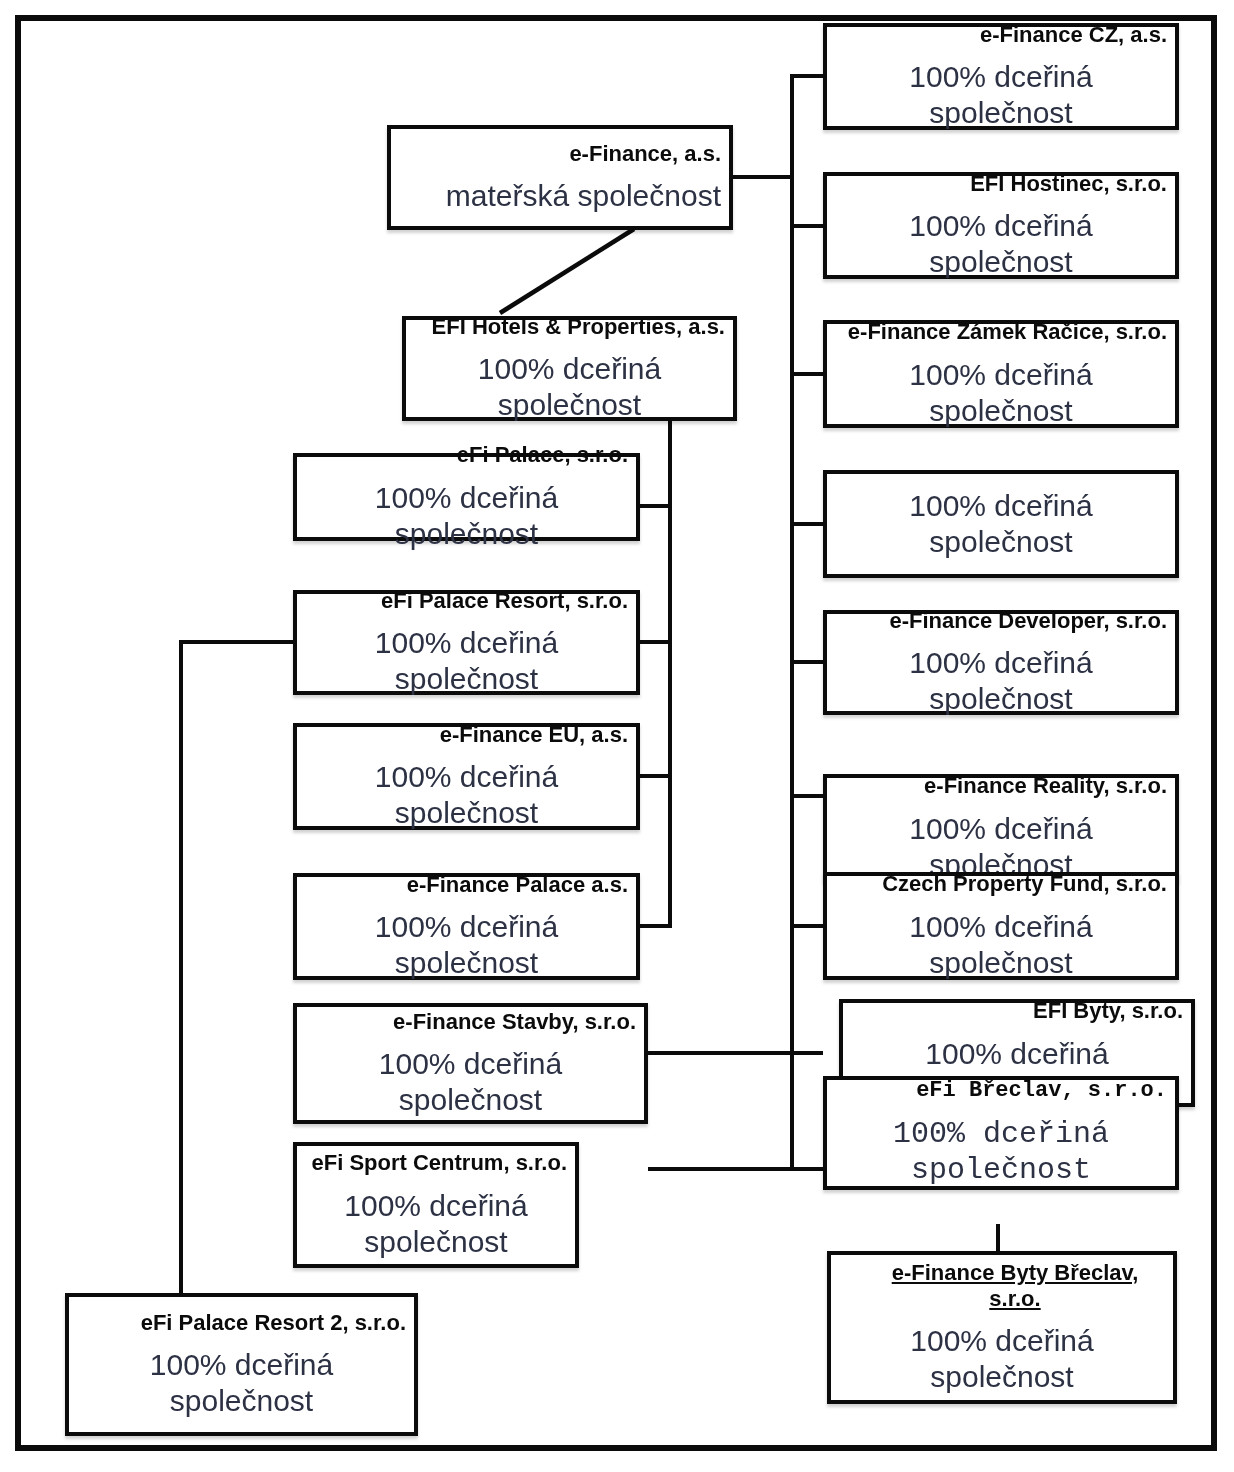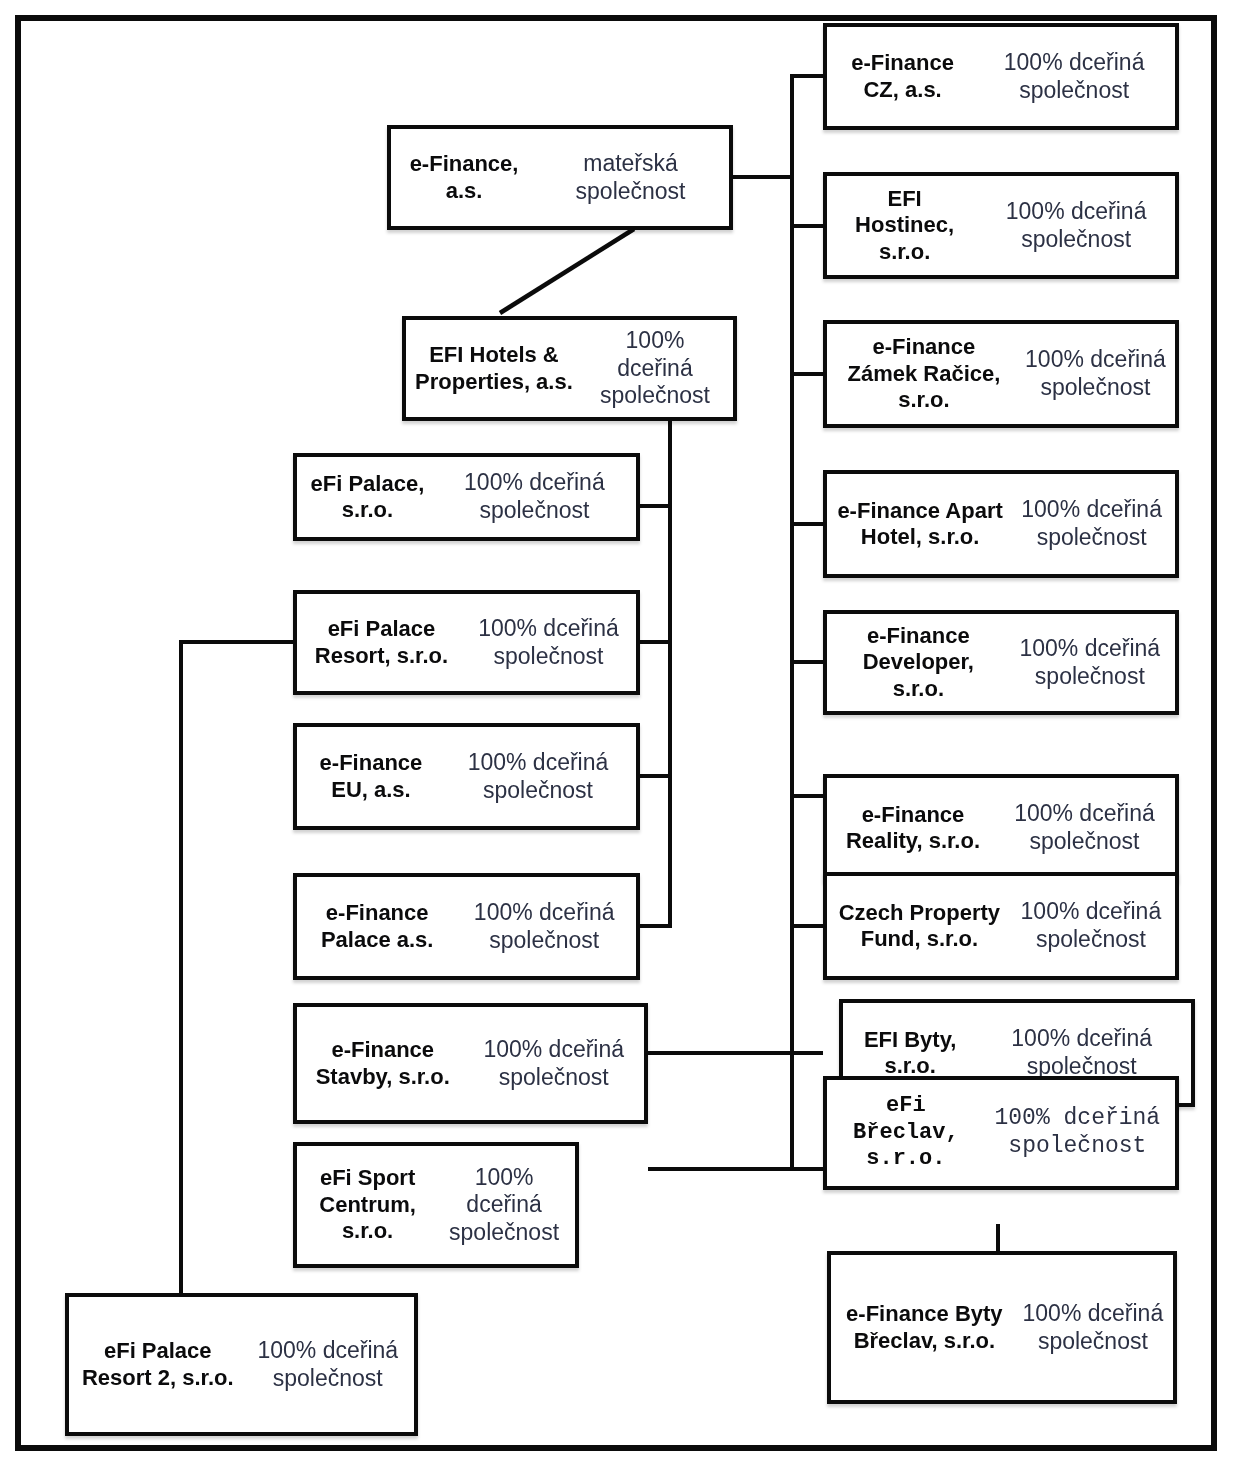--- a/index.html
+++ b/index.html
@@ -6,26 +6,26 @@
   body { font-family:"Liberation Sans","DejaVu Sans",sans-serif; }
   #canvas {
     position:relative; width:1234px; height:1472px; background:#ffffff; overflow:hidden;
   }
   #frame {
     position:absolute; left:15px; top:15px; width:1202px; height:1436px;
     border:6px solid #0b0b0b; box-sizing:border-box;
   }
   .box {
     position:absolute; background:#ffffff; border:4px solid #0b0b0b; box-sizing:border-box;
-    display:flex; flex-direction:row; align-items:center; justify-content:center;
+    display:flex; flex-direction:column; align-items:flex-end; justify-content:center;
     gap:11px; text-align:center; padding:6px 8px;
     box-shadow:0 3px 3px rgba(0,0,0,0.18);
   }
   .box .t { font-weight:bold; font-size:22px; line-height:1.2; color:#0b0b0c; }
-  .box .r { font-weight:normal; font-size:23px; line-height:1.2; color:#2c3144; }
+  .box .r { font-weight:normal; font-size:30px; line-height:1.2; color:#2c3144; }
   .ln { position:absolute; background:#0b0b0b; }
   svg.diag { position:absolute; left:0; top:0; }
 
   
   #b-parent       { left:387px; top:125px;  width:346px; height:105px; }
   #b-hotels       { left:402px; top:316px;  width:335px; height:105px; }
   #b-palace       { left:293px; top:453px;  width:347px; height:88px; }
   #b-palaceresort { left:293px; top:590px;  width:347px; height:105px; }
   #b-eu           { left:293px; top:723px;  width:347px; height:107px; }
   #b-jihlava      { left:293px; top:873px;  width:347px; height:107px; }
@@ -35,21 +35,21 @@
   #b-cz           { left:823px; top:23px;   width:356px; height:107px; }
   #b-hostinec     { left:823px; top:172px;  width:356px; height:107px; }
   #b-racice       { left:823px; top:320px;  width:356px; height:108px; }
   #b-apart        { left:823px; top:470px;  width:356px; height:108px; }
   #b-developer    { left:823px; top:610px;  width:356px; height:105px; }
   #b-reality      { left:823px; top:742px;  width:356px; height:108px;margin-top:32px; }
   #b-cpf          { left:823px; top:872px;  width:356px; height:108px; }
   #b-byty         { left:823px; top:999px;  width:356px; height:108px;margin-left:16px; }
   #b-breclav      { left:823px; top:1076px; width:356px; height:114px;font-family:Liberation Mono, monospace; }
   #b-bytybreclav  { left:827px; top:1251px; width:350px; height:153px; }
-  #b-bytybreclav .t { max-width:300px; }
+  #b-bytybreclav .t { max-width:300px;text-decoration:underline; }
 
   
   #c-parent-h { left:731px; top:175px;  width:61px;  height:4px; }
   #c-trunk    { left:790px; top:74px;   width:4px;   height:1097px; } 
   #c-s-cz        { left:790px; top:74px;   width:33px; height:4px; }
   #c-s-hostinec  { left:790px; top:224px;  width:33px; height:4px; }
   #c-s-racice    { left:790px; top:372px;  width:33px; height:4px; }
   #c-s-apart     { left:790px; top:522px;  width:33px; height:4px; }
   #c-s-developer { left:790px; top:660px;  width:33px; height:4px; }
   #c-s-reality   { left:790px; top:794px;  width:33px; height:4px; }
@@ -148,21 +148,20 @@
     <div class="t">EFI Hostinec, s.r.o.</div>
     <div class="r">100% dceřiná společnost</div>
   </div>
 
   <div class="box" id="b-racice">
     <div class="t">e-Finance Zámek Račice, s.r.o.</div>
     <div class="r">100% dceřiná společnost</div>
   </div>
 
   <div class="box" id="b-apart">
-    <div class="t">e-Finance Apart Hotel, s.r.o.</div>
     <div class="r">100% dceřiná společnost</div>
   </div>
 
   <div class="box" id="b-developer">
     <div class="t">e-Finance Developer, s.r.o.</div>
     <div class="r">100% dceřiná společnost</div>
   </div>
 
   <div class="box" id="b-reality">
     <div class="t">e-Finance Reality, s.r.o.</div>

